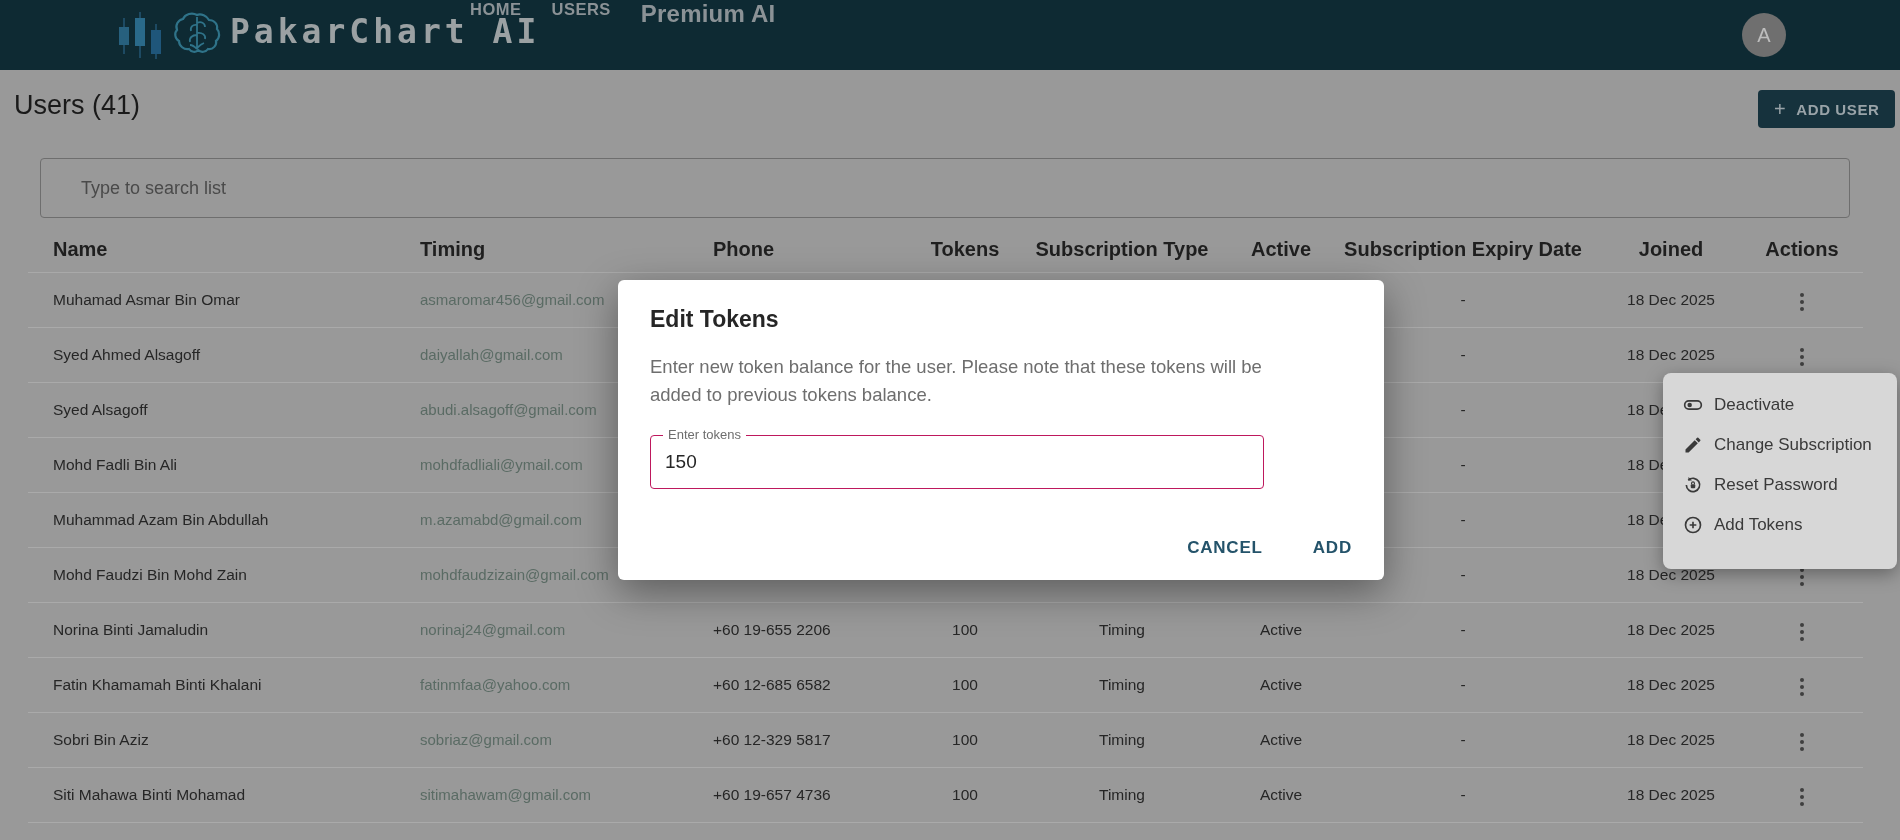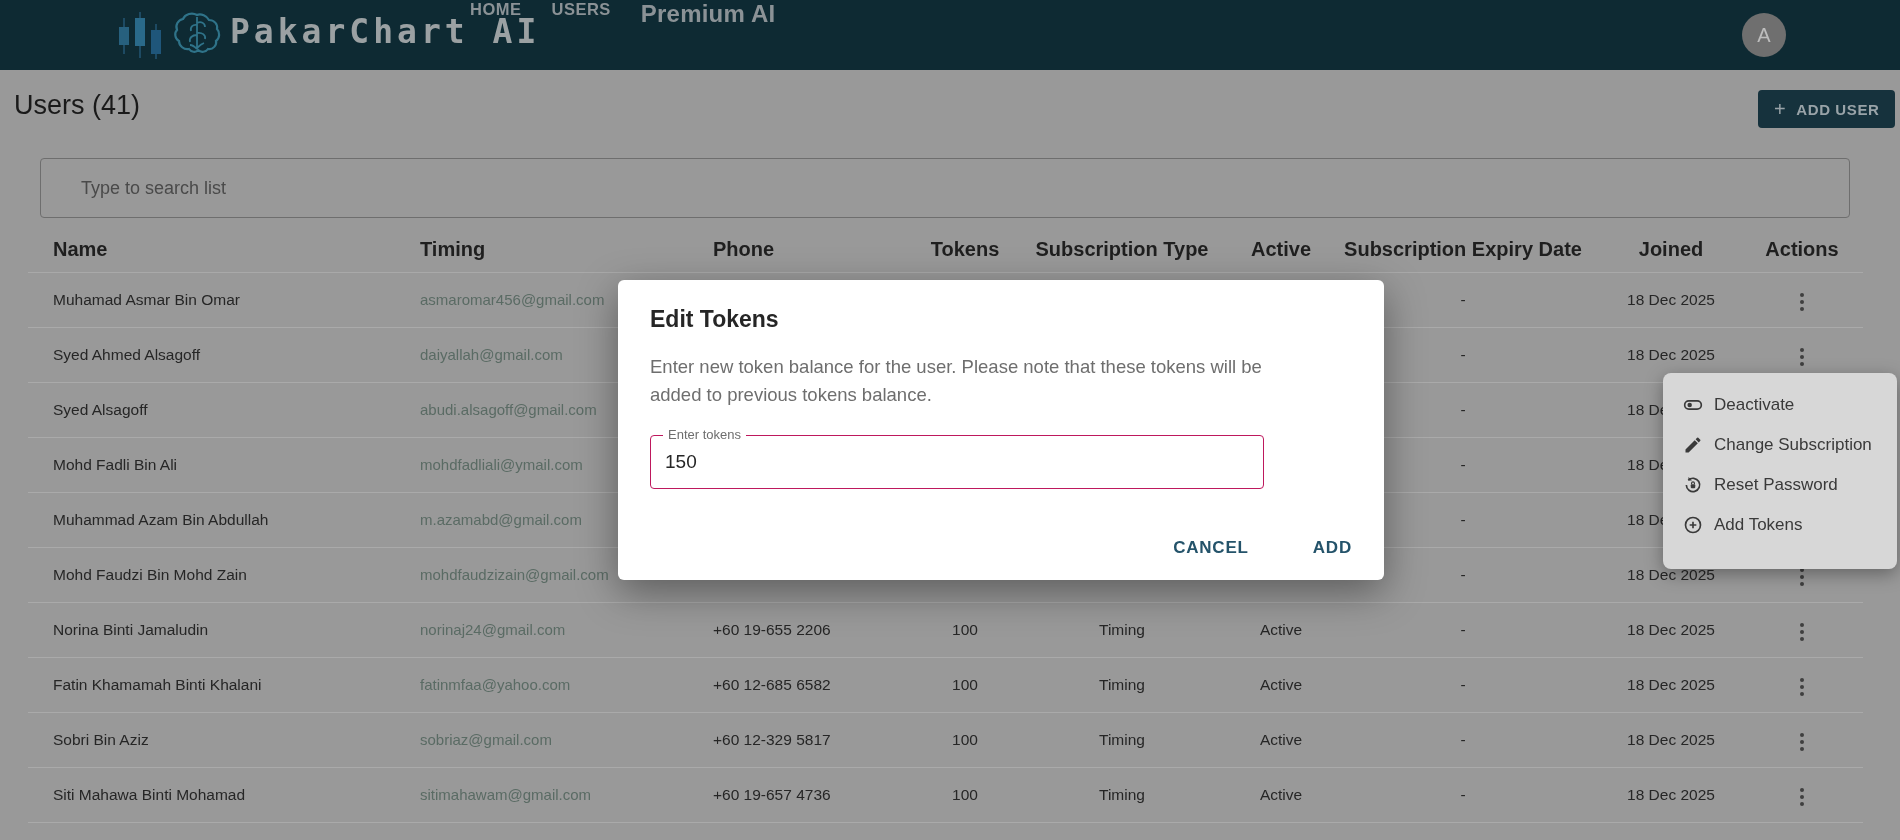--- a/index.html
+++ b/index.html
@@ -59,21 +59,21 @@
 
   
   .dialog{position:absolute;left:618px;top:280px;width:766px;height:300px;background:#ffffff;
           border-radius:6px;box-shadow:0 12px 40px rgba(0,0,0,.4);padding:24px 32px;z-index:10;}
   .dialog-title{font-size:23px;font-weight:bold;color:#262626;margin-top:2px;}
   .dialog-body{margin-top:20px;font-size:18.5px;line-height:28px;color:#6e6e6e;max-width:622px;}
   .field{position:relative;margin-top:26px;width:614px;height:54px;border:1px solid #be185d;border-radius:4px;}
   .field-label{position:absolute;top:-9px;left:12px;background:#fff;padding:0 5px;font-size:13px;color:#6e6e6e;}
   .field-input{width:100%;height:100%;border:none;outline:none;background:transparent;border-radius:8px;
                font-family:inherit;font-size:19px;color:#262626;padding:0 14px;}
-  .dialog-actions{position:absolute;right:32px;bottom:22px;display:flex;gap:64px;align-items:flex-start;}
+  .dialog-actions{position:absolute;right:32px;bottom:22px;display:flex;gap:50px;align-items:flex-start;}
   .text-btn{background:none;border:none;cursor:pointer;font-family:inherit;font-size:17px;font-weight:bold;
             letter-spacing:.8px;color:var(--accent);}
 </style>
 </head>
 <body>
 
 <div class="navbar">
   <div class="logo-wrap">
     <svg width="52" height="50" viewBox="0 0 52 50">
       <line x1="8" y1="8" x2="8" y2="44" stroke="#1d4a63" stroke-width="2"></line>

